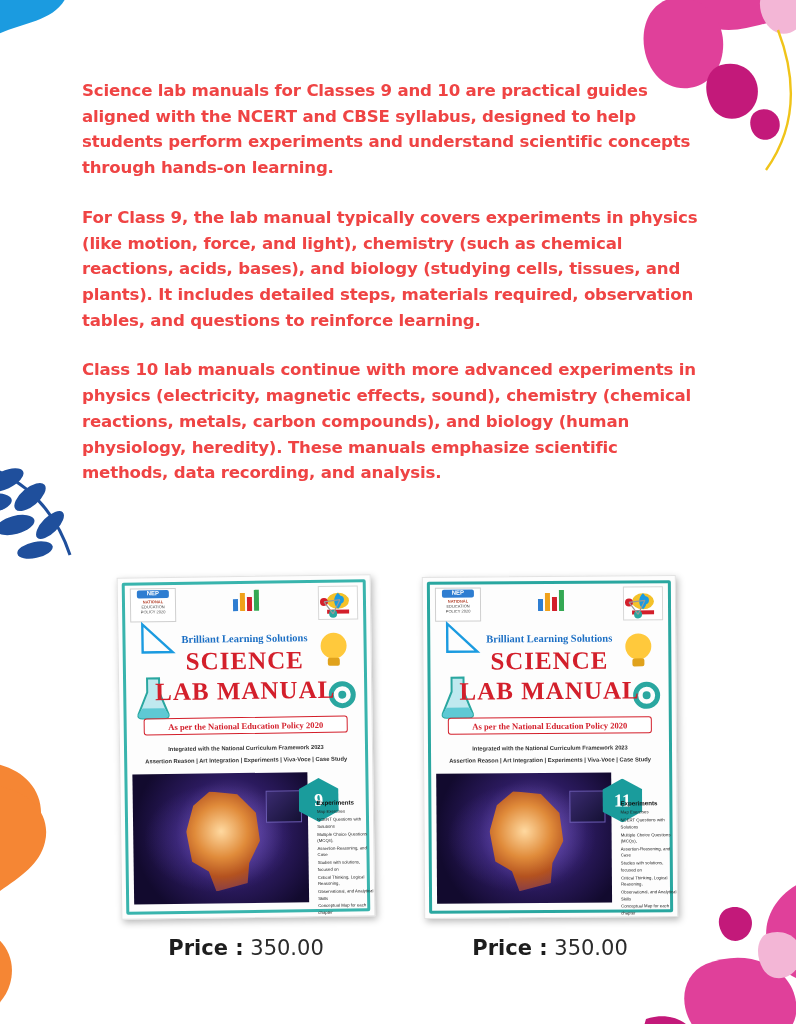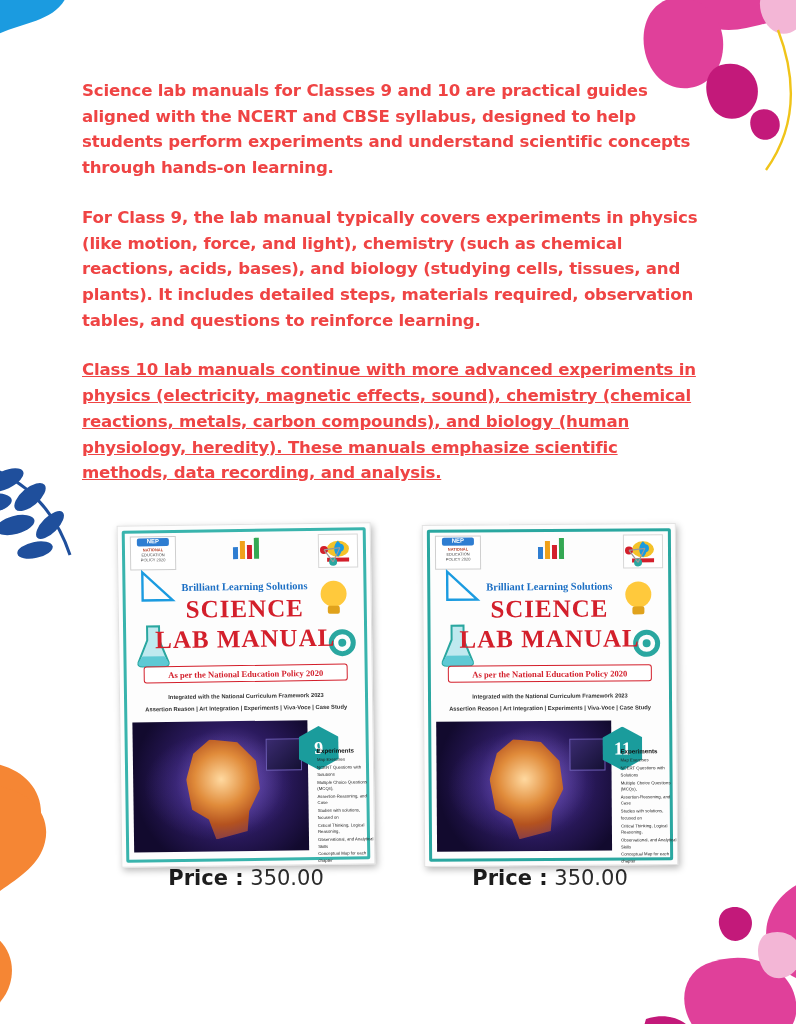--- a/index.html
+++ b/index.html
@@ -33,26 +33,26 @@
   }
   .para {
     font-family: "DejaVu Sans", sans-serif;
     font-weight: bold;
     font-size: 16.6px;
     line-height: 1.55;
     color: #ef4444;
     letter-spacing: -0.2px;
     margin: 0 0 24px 0;
   }
-  .para:last-child { margin-bottom: 0; text-decoration: underline; }
+  .para:last-child { margin-bottom: 0; }
 
   
   .books {
     position: absolute;
-    top: 524px;
+    top: 576px;
     left: 0;
     width: 796px;
     display: flex;
     justify-content: center;
     gap: 48px;
   }
   .book-col {
     width: 256px;
     display: flex;
     flex-direction: column;
@@ -240,20 +240,21 @@
     display: block;
     margin-bottom: 2px;
   }
   .features div { margin-bottom: 1.5px; }
 
   .beaker, .gear, .bulb, .ruler, .atom {
     position: absolute;
   }
 
   .price-line {
+    margin-top: 18px;
     font-size: 21px;
     color: #1d1d1d;
     font-family: "DejaVu Sans", sans-serif;
   }
   .price-label { font-weight: bold; }
   .price-value { font-weight: normal; color: #2b2b2b; }
 </style>
 </head>
 <body>
 

